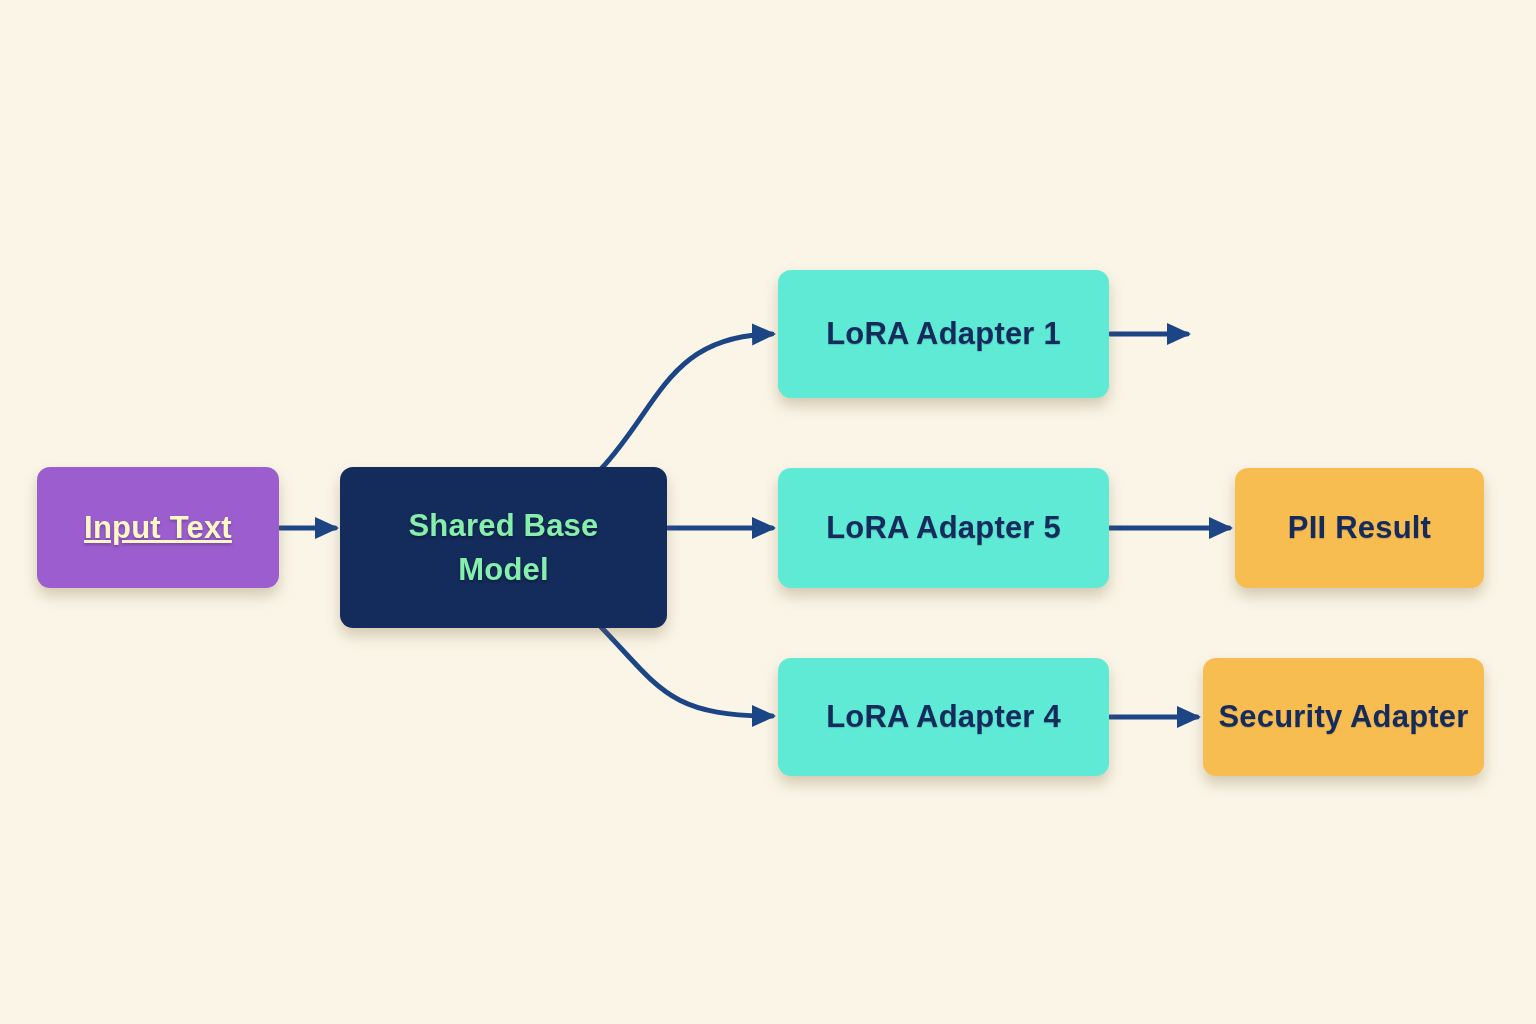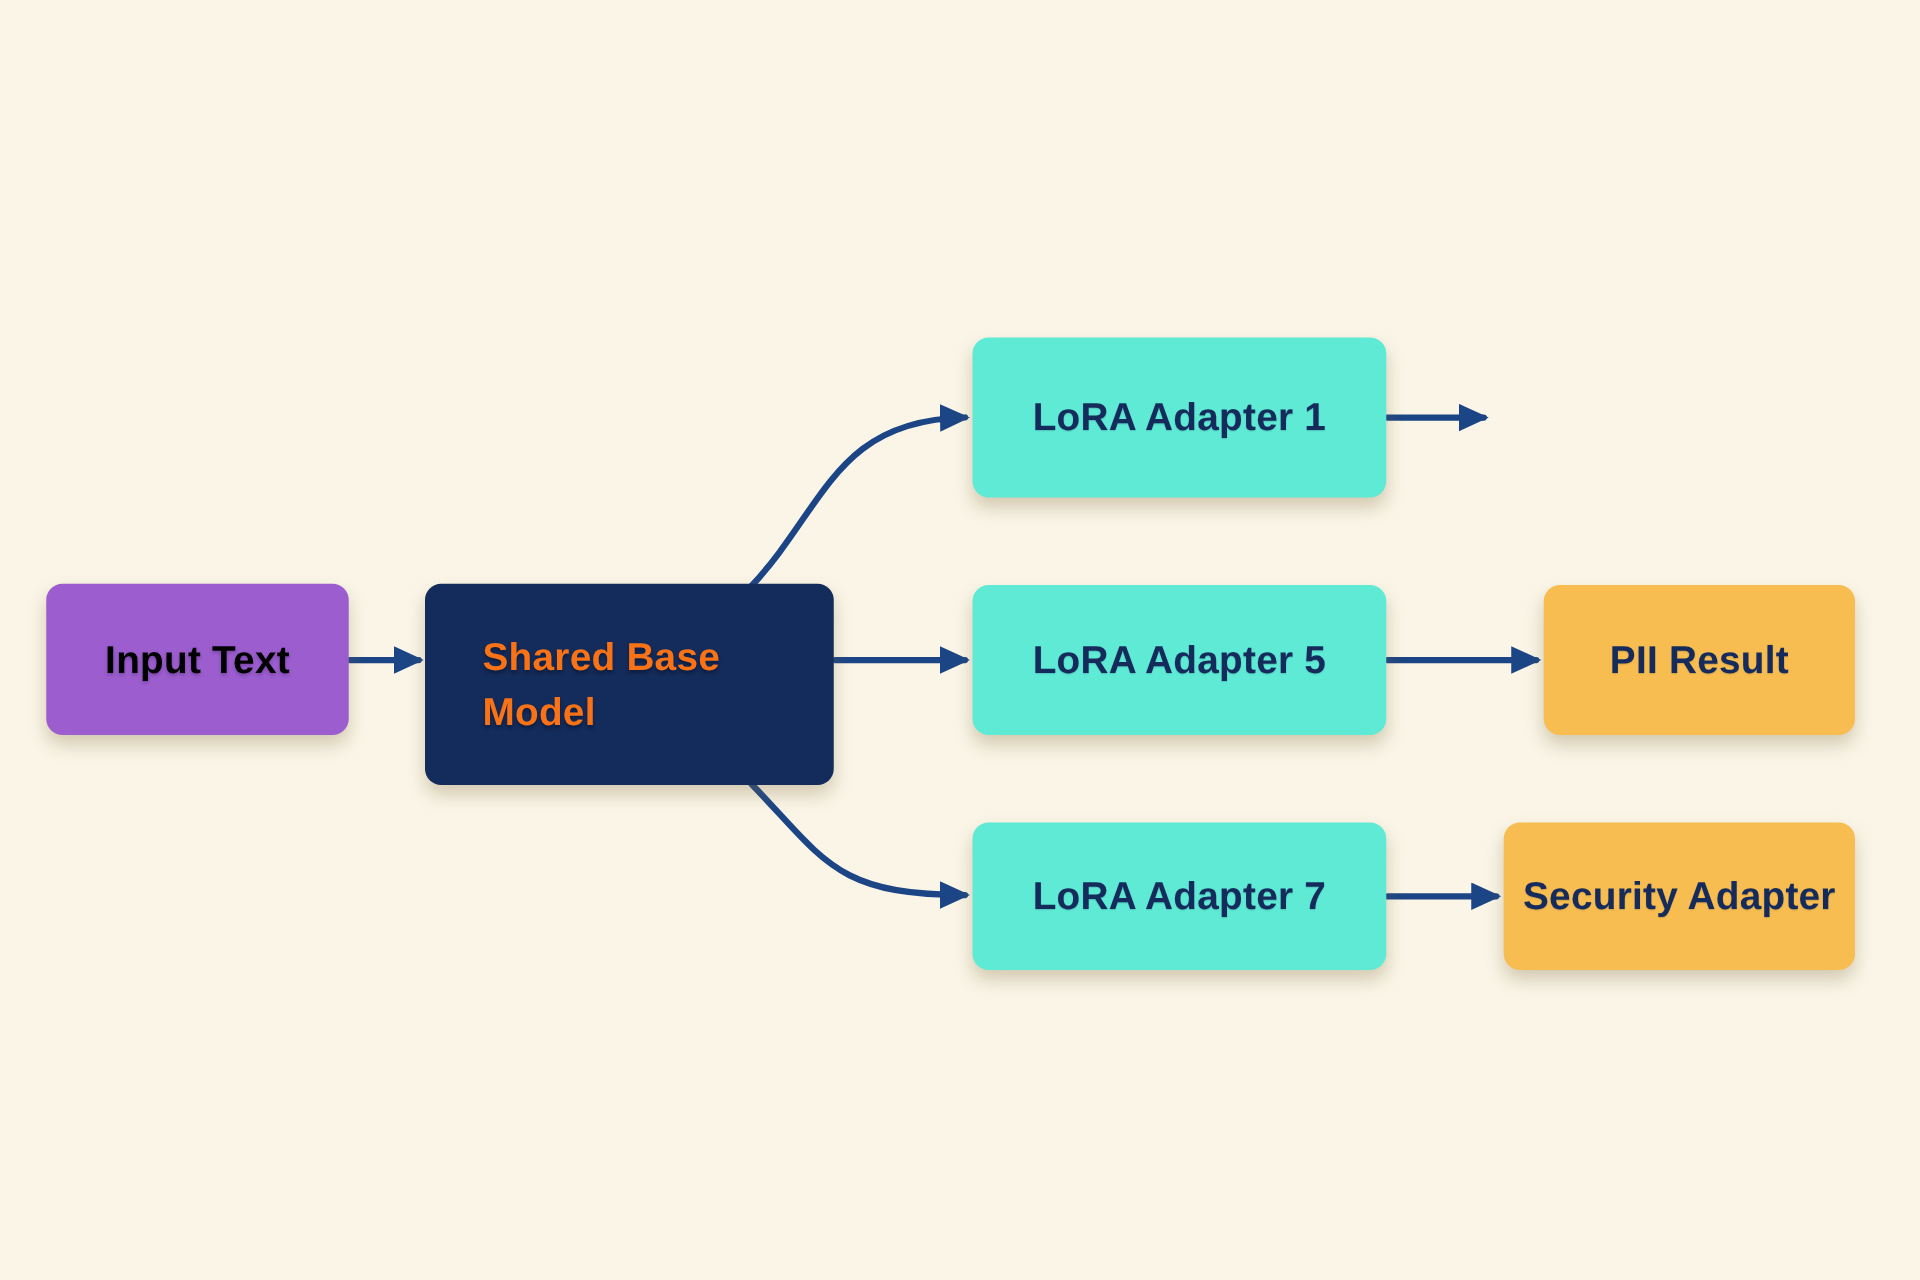--- a/index.html
+++ b/index.html
@@ -37,29 +37,30 @@
     align-items: center;
     justify-content: center;
     font-size: 31px;
     font-weight: 700;
     letter-spacing: 0.2px;
     box-shadow: 0 8px 14px rgba(125, 105, 60, 0.30);
     box-sizing: border-box;
   }
   .node.purple {
     background: #9C5ECF;
-    color: #000000;
+    color: #fef9c3;
     text-shadow: 0 2px 3px rgba(40, 10, 70, 0.30);
+    text-decoration: underline;
   }
   .node.navy {
     background: #142C5C;
-    color: #f97316;
+    color: #86efac;
     text-shadow: 0 2px 3px rgba(0, 10, 30, 0.45);
     justify-content: flex-start;
-    text-align: left;
+    text-align: center;
     padding: 0 46px;
     line-height: 44px;
   }
   .node.teal {
     background: #5eead4;
     color: #152B5C;
     text-shadow: 0 1px 1px rgba(10, 30, 60, 0.18);
   }
   .node.yellow {
     background: #F8BD50;
@@ -111,20 +112,20 @@
 
   <div id="n-adapter2" class="node teal">
     <span>LoRA Adapter 5</span>
   </div>
 
   <div id="n-pii" class="node yellow">
     <span>PII Result</span>
   </div>
 
   <div id="n-adapter3" class="node teal">
-    <span>LoRA Adapter 7</span>
+    <span>LoRA Adapter 4</span>
   </div>
 
   <div id="n-security" class="node yellow">
     <span>Security Adapter</span>
   </div>
 
 </div>
 
 </body></html>

